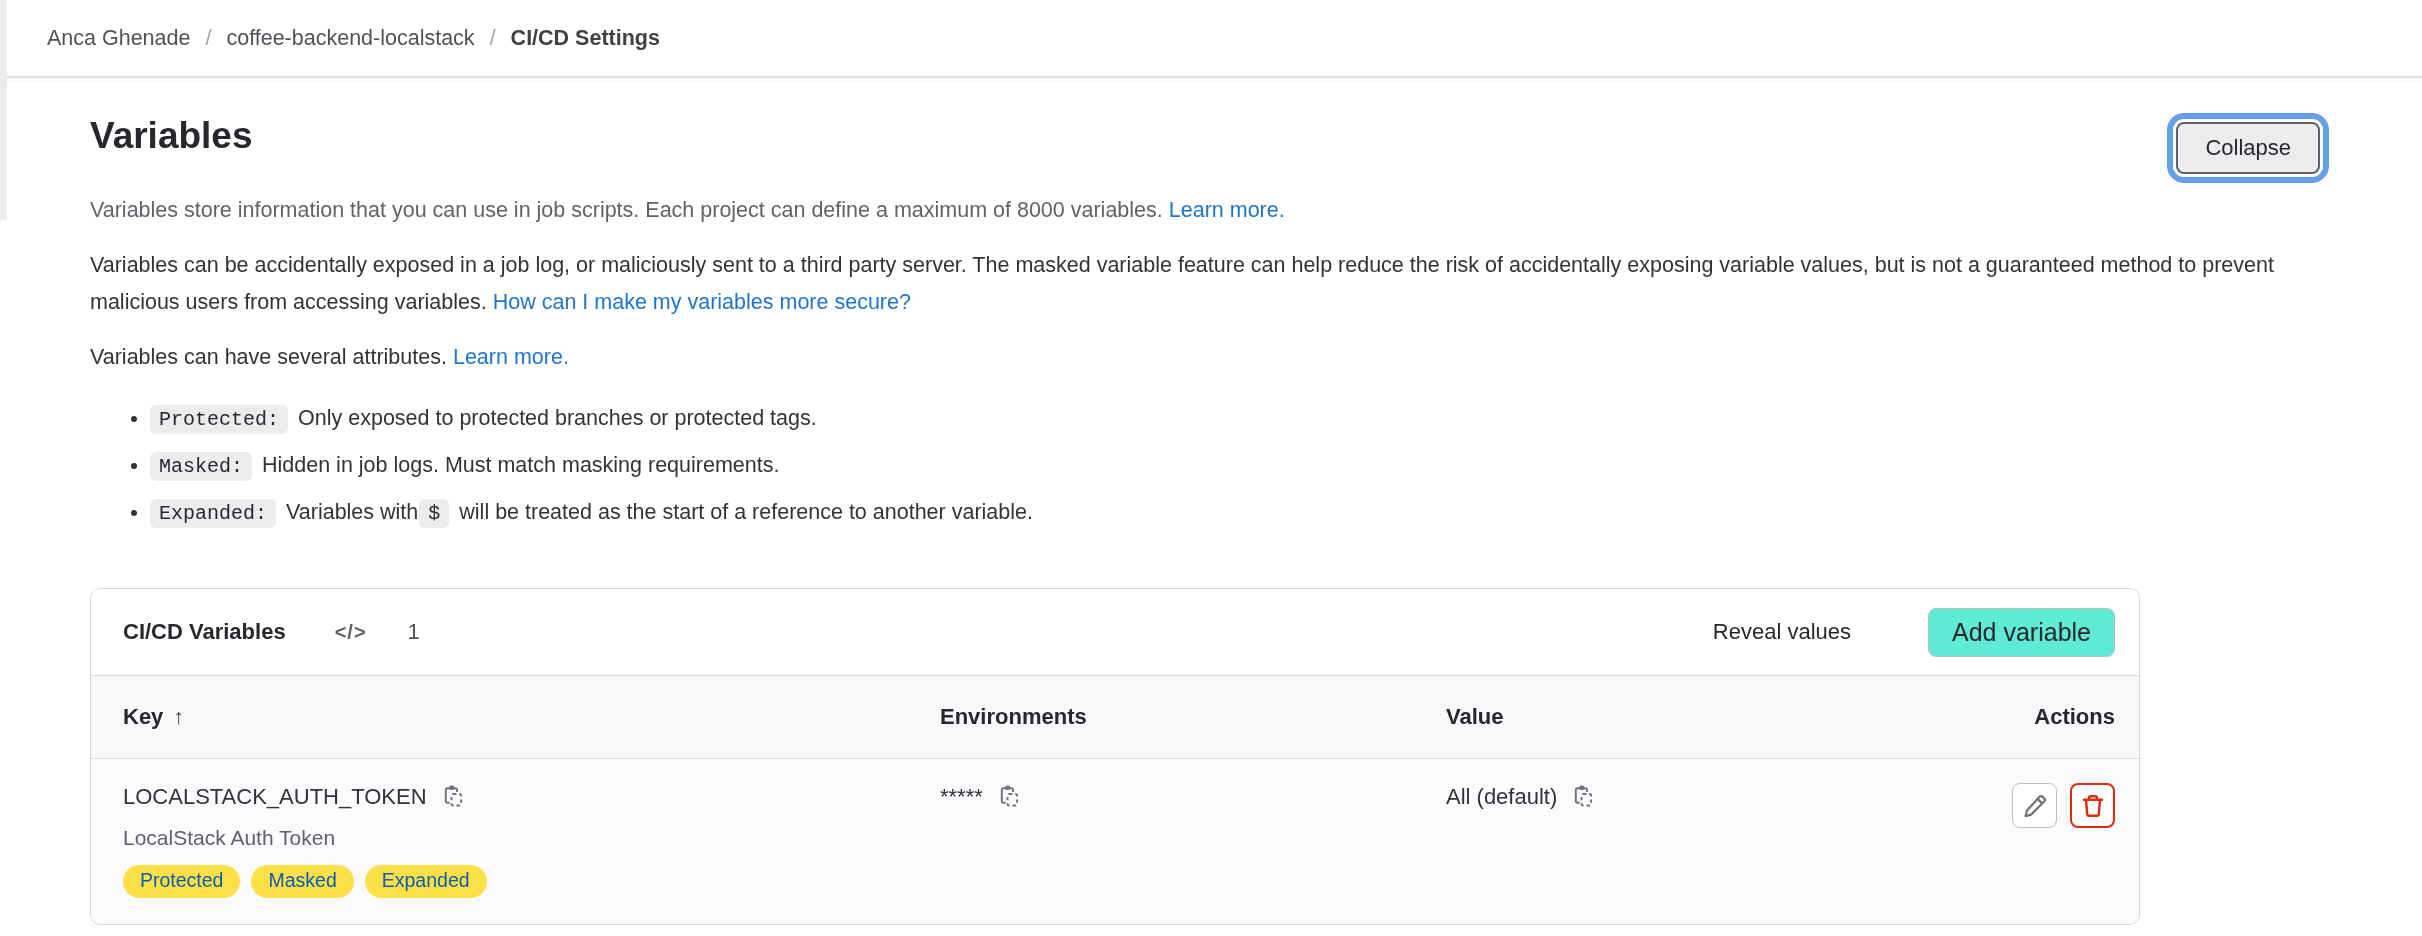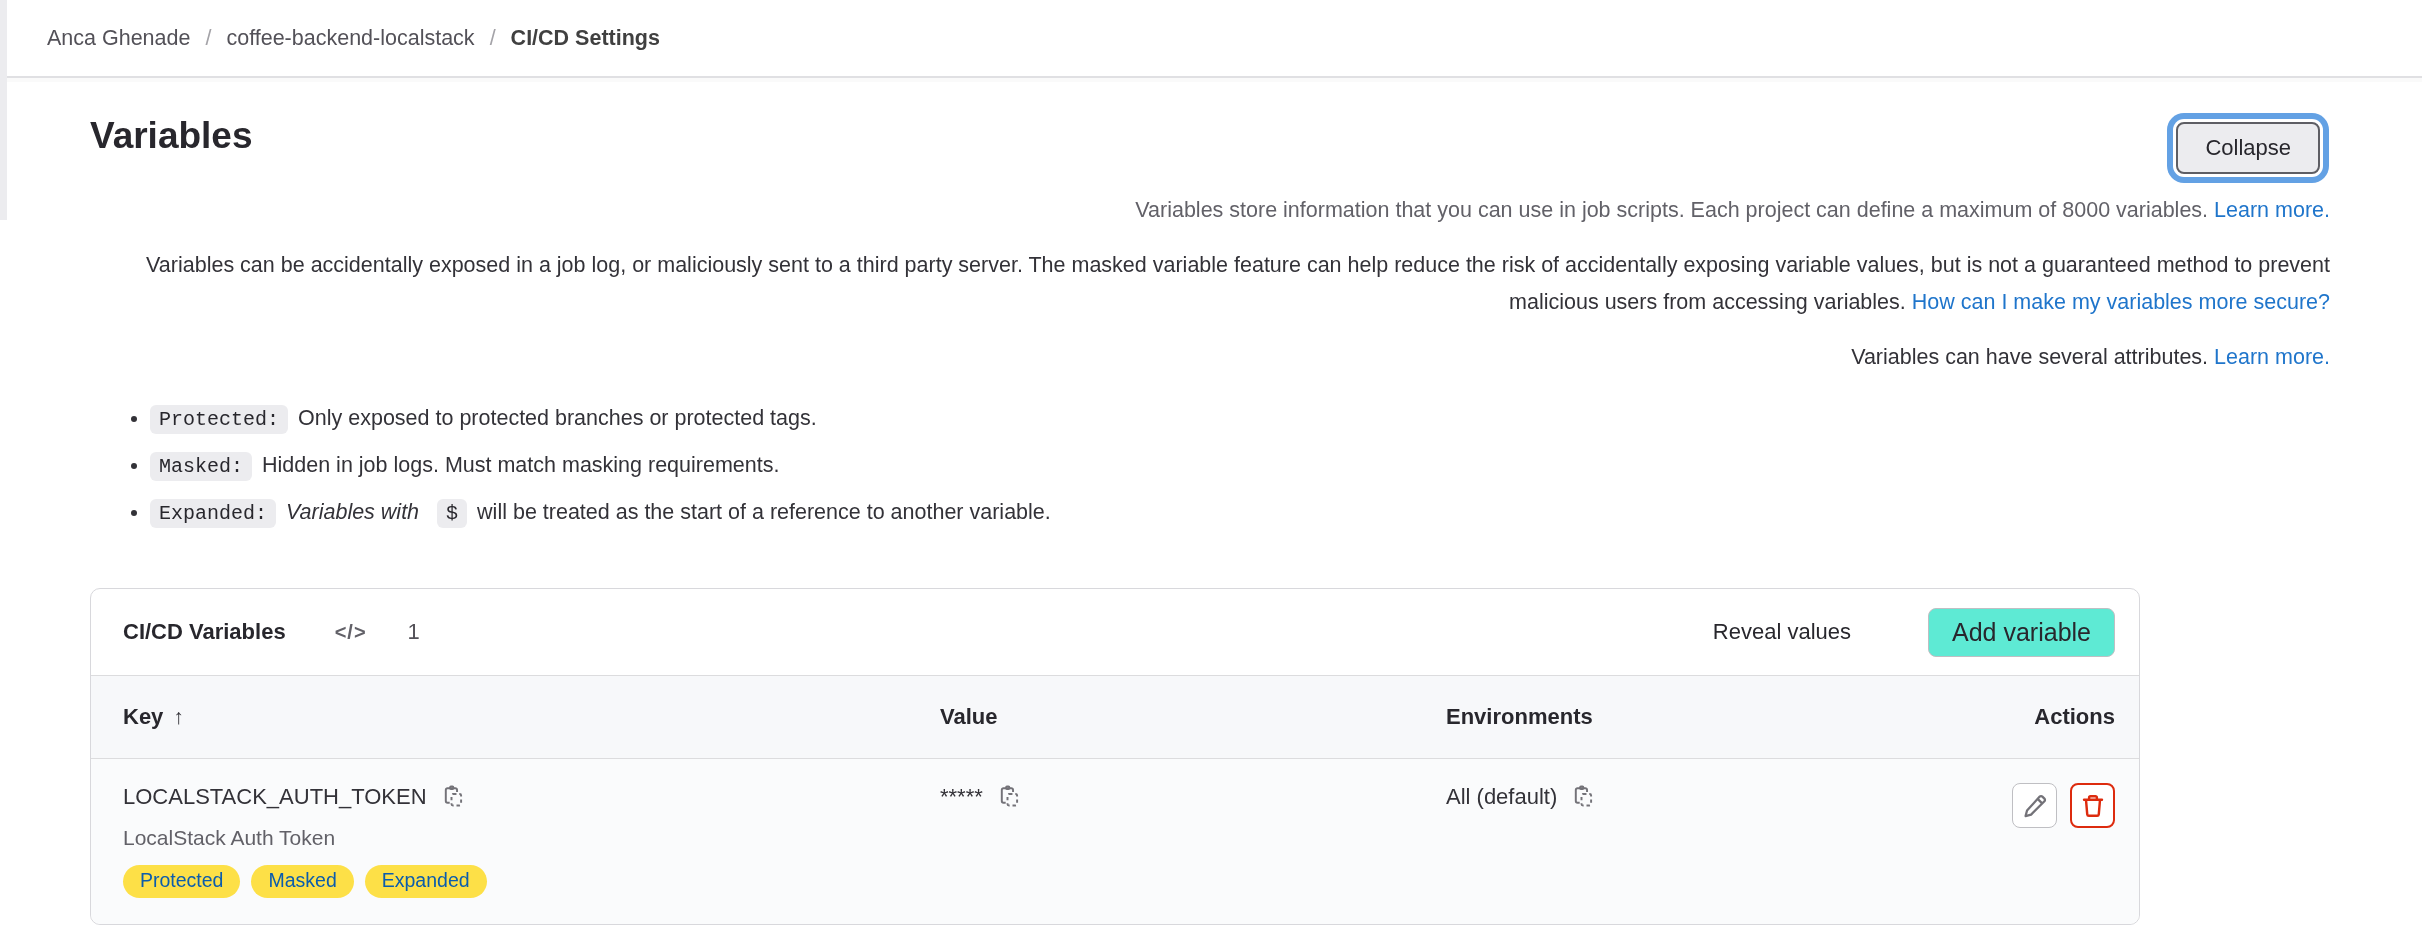--- a/index.html
+++ b/index.html
@@ -33,34 +33,34 @@
   h1.page-title { margin:0; font-size:37px; line-height:44px; font-weight:700; color:#28272d; }
 
   .btn-collapse {
     font-family:inherit; font-size:22px; color:#28272d;
     background:#ececef; border:2px solid #5e5e64; border-radius:8px;
     padding:11px 27px; cursor:pointer;
     box-shadow:0 0 0 3px #ffffff, 0 0 0 9px #63a1e4;
     margin:8px 10px 0 0;
   }
 
-  p.para { margin:18px 0 0; font-size:21.5px; line-height:37px;text-align:right; }
+  p.para { margin:18px 0 0; font-size:21.5px; line-height:37px; }
   .muted-text { color:#626168; }
   .body-text { color:#333238; }
   .para-attrs { margin-top:26px; }
   a.inline-link { color:#1f75cb; text-decoration:none; cursor:pointer; margin-left:6px; }
 
   ul.attr-list { margin:24px 0 0; padding-left:60px; font-size:21.5px; color:#333238; }
   ul.attr-list li { margin-bottom:9px; line-height:36px; }
   code.chip {
     font-family:"Liberation Mono", monospace; font-size:20px;
     background:#ececef; color:#28272d; padding:3px 9px; border-radius:6px;
   }
   .attr-text { margin-left:10px; }
-  .attr-mid { margin-right:18px;font-style:italic; }
+  .attr-mid { margin-right:1px; }
 
   
   .card { margin-top:56px; width:2050px; border:1.5px solid #d8d8dc; border-radius:10px; background:#fff; }
   .card-header { display:flex; align-items:center; height:86px; padding:0 24px 0 32px;gap:31px; }
   .card-title { font-size:22px; font-weight:700; color:#28272d; }
   .code-icon { margin-left:18px; color:#626168; font-size:20px; font-weight:600; letter-spacing:1px; }
   .var-count { margin-left:10px; color:#535158; font-size:22px; }
   .header-spacer { flex:1; }
   .btn-reveal {
     font-family:inherit; font-size:22px; color:#28272d;
@@ -153,22 +153,22 @@
       <span class="var-count">1</span>
       <span class="header-spacer"></span>
       <button class="btn-reveal">Reveal values</button>
       <button class="btn-add">Add variable</button>
     </div>
 
     <div class="tbl-head">
       <div>
         <span>Key</span><span class="sort-arrow">↑</span>
       </div>
+      <div>Environments</div>
       <div>Value</div>
-      <div>Environments</div>
       <div class="th-actions">Actions</div>
     </div>
 
     <div class="tbl-row">
 
       <div>
         <div class="cell-line">
           <span>LOCALSTACK_AUTH_TOKEN</span>
           <button class="copy-btn" title="">
             <svg width="24" height="24" viewBox="0 0 16 16" fill="none" stroke="#737278" stroke-width="1.3">

